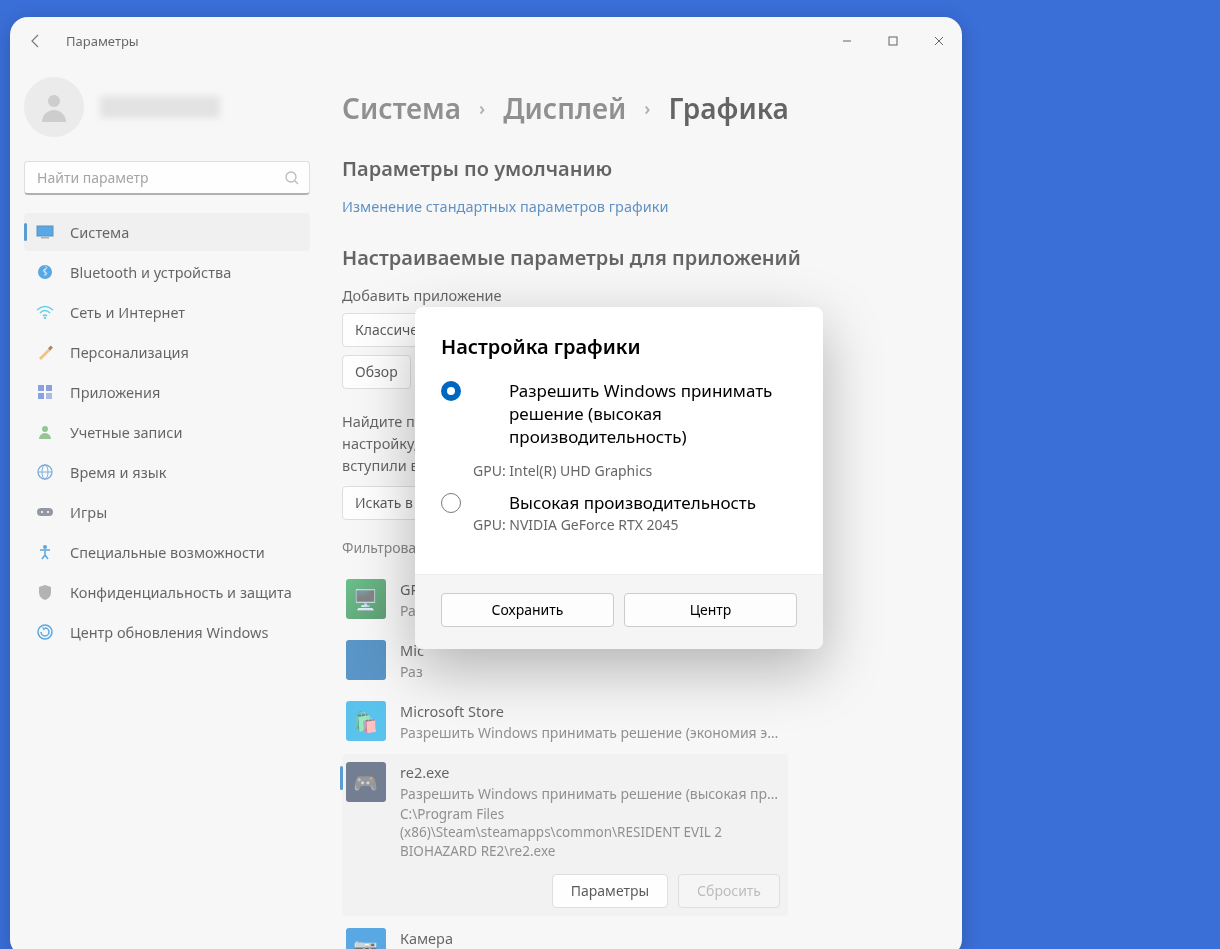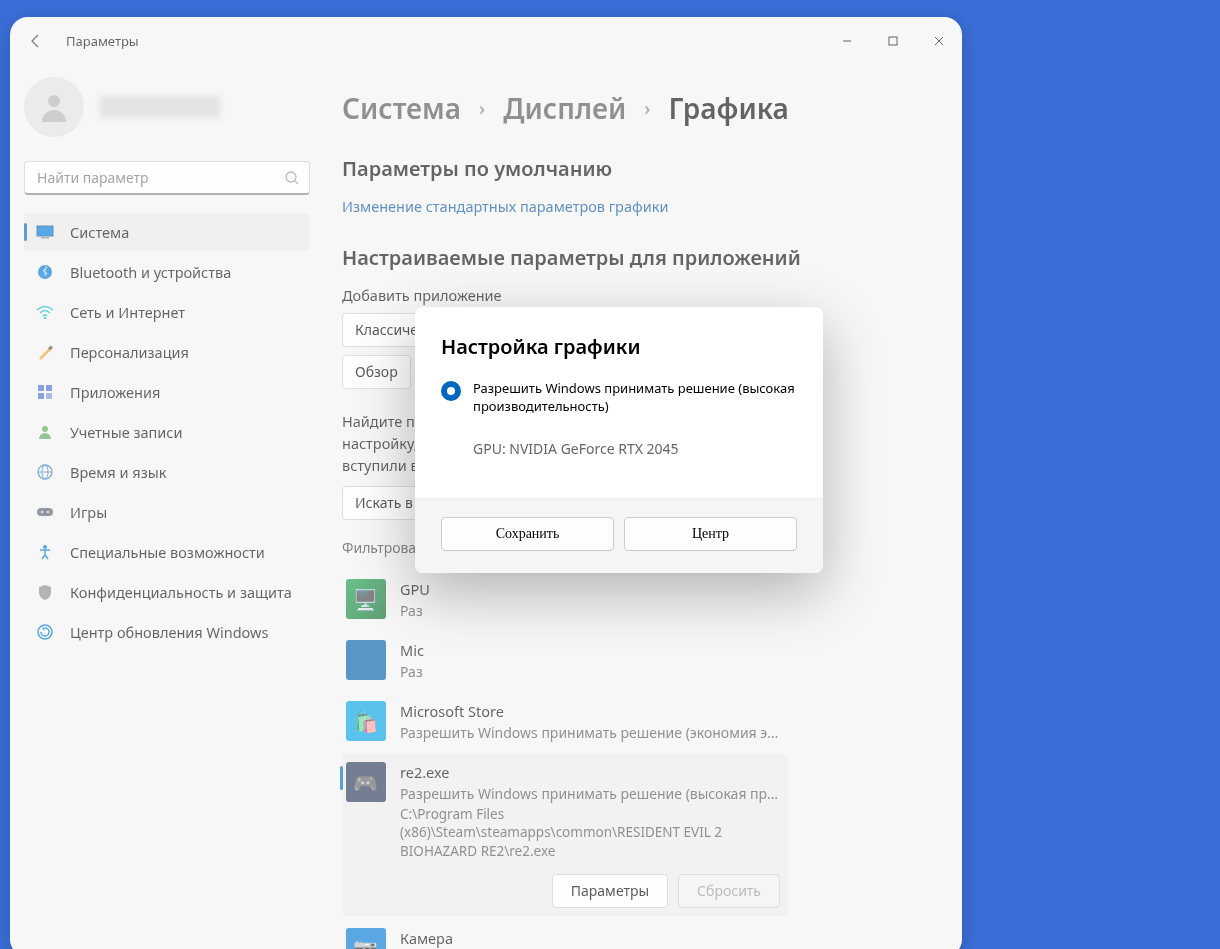--- a/index.html
+++ b/index.html
@@ -108,24 +108,24 @@
   }
   .dlg-title { font-size:20px; font-weight:600; margin-bottom:20px; }
   .dlg-question { font-size:14.5px; margin-bottom:18px; }
   .radio-group { display:flex; flex-direction:column; gap: 12px; margin-bottom: 40px; }
   .radio-row { display:flex; align-items:flex-start; gap:12px; cursor:pointer; }
   .radio-outer {
     width:20px; height:20px; border-radius:50%; border:1.5px solid #7a7a7a;
     flex-shrink:0; margin-top:1px; display:flex; align-items:center; justify-content:center;
   }
   .radio-row.checked .radio-outer { border:6px solid #0067c0; }
-  .radio-label { font-size:13px; line-height:1.35; }
+  .radio-label { font-size:17px; line-height:1.35;margin-left:36px; }
   .radio-sub { font-size:14px; color:#666; margin-left:32px; margin-top: 0px; }
   .dlg-actions { display:flex; gap:10px; background:#f5f5f5; margin: 0 -26px -22px; padding: 18px 26px 22px; border-top:1px solid #eee; border-radius: 0 0 8px 8px;}
-  .dlg-actions .btn { flex:1; text-align:center;font-family:Liberation Serif, serif; }
+  .dlg-actions .btn { flex:1; text-align:center; }
 </style>
 </head>
 <body>
 
 <div class="window">
 
   <div class="titlebar">
     <div class="titlebar-left">
       <div class="back-btn">
         <svg width="16" height="16" viewBox="0 0 16 16">
@@ -351,22 +351,27 @@
   <div class="dim"></div>
 
   <div class="dialog">
     <div class="dlg-title">Настройка графики</div>
     <div class="radio-group">
       <div class="radio-row checked">
         <div class="radio-outer"></div>
         <div class="radio-label">Разрешить Windows принимать решение (высокая производительность)</div>
       </div>
       <div>
+        <div class="radio-sub">GPU: Intel(R) UHD Graphics</div>
       </div>
       <div>
+        <div class="radio-row">
+          <div class="radio-outer"></div>
+          <div class="radio-label">Высокая производительность</div>
+        </div>
         <div class="radio-sub">GPU: NVIDIA GeForce RTX 2045</div>
       </div>
     </div>
     <div class="dlg-actions">
       <button class="btn">Сохранить</button>
       <button class="btn">Центр</button>
     </div>
   </div>
 
 </div>

